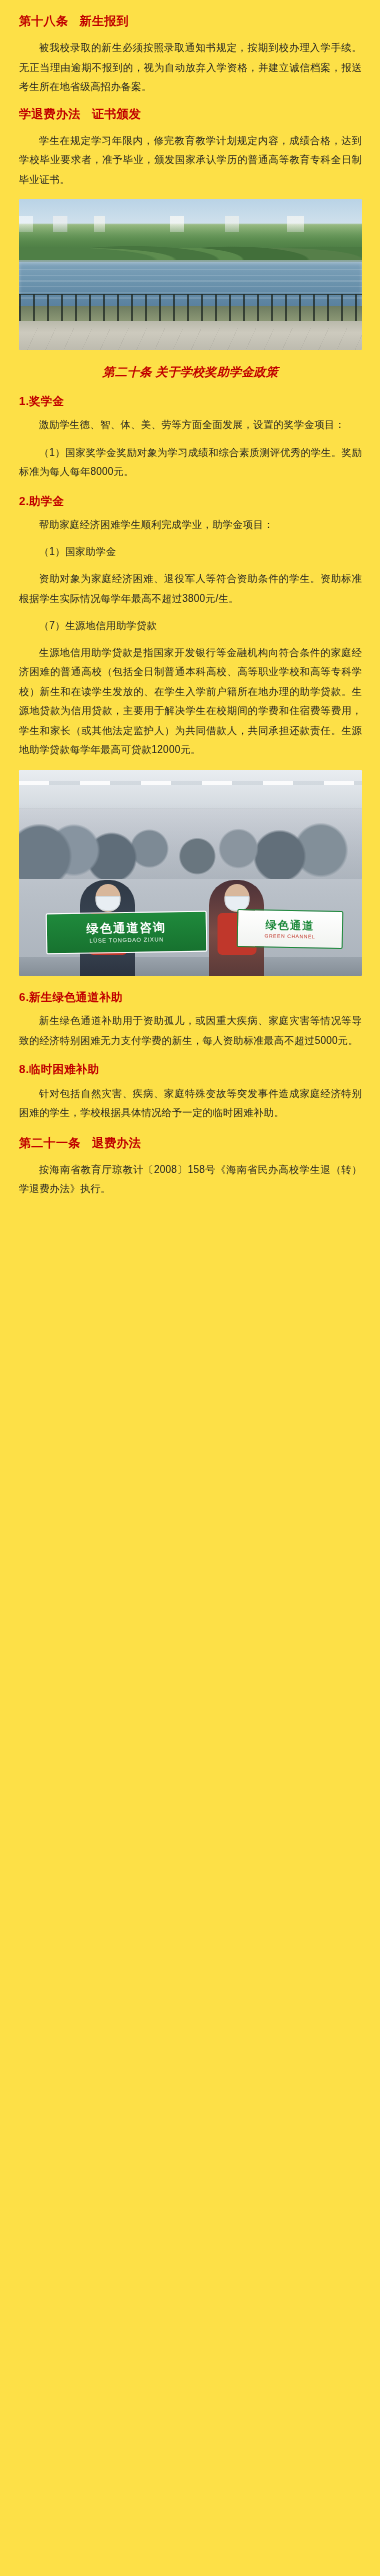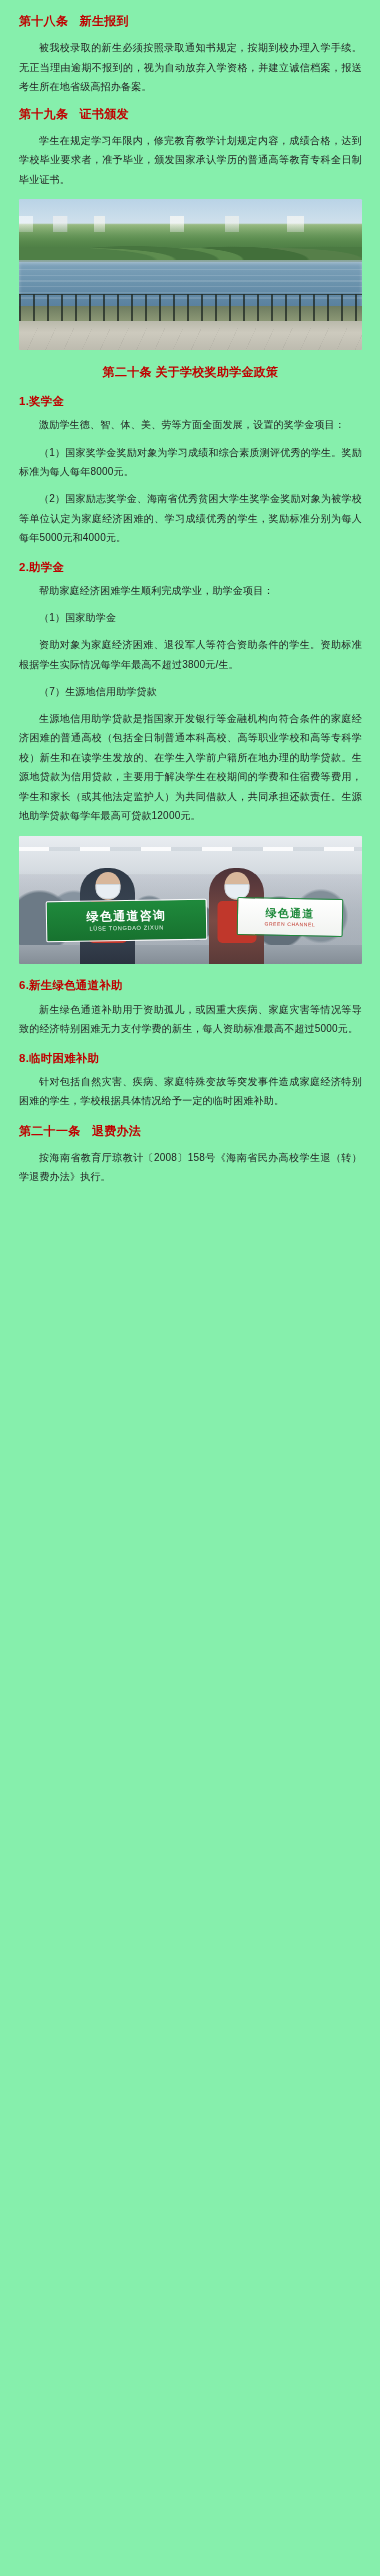--- a/index.html
+++ b/index.html
@@ -9,21 +9,21 @@
   }
   body {
     width: 381px;
     font-family: "Liberation Sans", "DejaVu Sans", sans-serif;
   }
   .page {
     width: 381px;
     min-height: 2576px;
     box-sizing: border-box;
     padding: 11.4px 19px 12.7px 19px;
-    background: #86efac;
+    background: #fde047;
   }
   .h-article {
     color: #c00000;
     font-size: 12px;
     font-weight: bold;
     line-height: 1.7;
     margin: 0 0 6.3px 0;
     letter-spacing: 0.3px;
   }
   .h-article .sp {
@@ -31,20 +31,21 @@
     width: 11.4px;
   }
   .h-section {
     color: #c00000;
     font-size: 12px;
     font-weight: bold;
     line-height: 1.7;
     margin: 7.6px 0 6.3px 0;
     text-align: center;
     letter-spacing: 0.3px;
+    font-style: italic;
   }
   .h-sub {
     color: #c00000;
     font-size: 11.4px;
     font-weight: bold;
     line-height: 1.8;
     margin: 9px 0 3.8px 0;
     letter-spacing: 0.3px;
   }
   p.body-text {
@@ -144,21 +145,21 @@
     top: 95px;
     height: 28px;
     background:
       repeating-linear-gradient(90deg,
         rgba(30,40,35,0.75) 0 1.9px, rgba(255,255,255,0) 1.9px 14px);
     border-top: 1.9px solid rgba(35,45,40,0.8);
     border-bottom: 1.3px solid rgba(35,45,40,0.5);
   }
   
   .photo2 {
-    height: 128px;
+    height: 206px;
     background: linear-gradient(180deg, #d9dde2 0%, #c9ced6 30%, #b9c0c8 60%, #aab2bb 100%);
   }
   .photo2 .ceiling {
     position: absolute; left:0; right:0; top:0; height:39px;
     background: linear-gradient(180deg,#e9edf1 0%, #d3d9df 100%);
     box-shadow: inset 0 -0.6px 0 rgba(0,0,0,0.08);
   }
   .photo2 .ceiling::after {
     content:"";
     position:absolute; left:0; right:0; top:11.4px; height:3.8px;
@@ -269,40 +270,39 @@
 
 <div class="page">
 
   <h2 class="h-article">
     <span>第十八条</span><span class="sp"></span><span>新生报到</span>
   </h2>
 
   <p class="body-text">被我校录取的新生必须按照录取通知书规定，按期到校办理入学手续。无正当理由逾期不报到的，视为自动放弃入学资格，并建立诚信档案，报送考生所在地省级高招办备案。</p>
 
   <h2 class="h-article">
-    <span>第十九条</span><span class="sp"></span><span>证书颁发</span>
+    <span>学退费办法</span><span class="sp"></span><span>证书颁发</span>
   </h2>
 
   <p class="body-text last">学生在规定学习年限内，修完教育教学计划规定内容，成绩合格，达到学校毕业要求者，准予毕业，颁发国家承认学历的普通高等教育专科全日制毕业证书。</p>
 
   <div class="photo photo1">
     <div class="skyline"></div>
     <div class="treeline"></div>
     <div class="water"></div>
     <div class="bank"></div>
     <div class="railing"></div>
     <div class="walkway"></div>
   </div>
 
   <h2 class="h-section">第二十条  关于学校奖助学金政策</h2>
 
   <h3 class="h-sub">1.奖学金</h3>
   <p class="body-text">激励学生德、智、体、美、劳等方面全面发展，设置的奖学金项目：</p>
   <p class="body-text">（1）国家奖学金奖励对象为学习成绩和综合素质测评优秀的学生。奖励标准为每人每年8000元。</p>
-  <p class="body-text">（2）国家励志奖学金、海南省优秀贫困大学生奖学金奖励对象为被学校等单位认定为家庭经济困难的、学习成绩优秀的学生，奖励标准分别为每人每年5000元和4000元。</p>
 
   <h3 class="h-sub">2.助学金</h3>
   <p class="body-text">帮助家庭经济困难学生顺利完成学业，助学金项目：</p>
   <p class="body-text">（1）国家助学金</p>
   <p class="body-text">资助对象为家庭经济困难、退役军人等符合资助条件的学生。资助标准根据学生实际情况每学年最高不超过3800元/生。</p>
   <p class="body-text">（7）生源地信用助学贷款</p>
   <p class="body-text last">生源地信用助学贷款是指国家开发银行等金融机构向符合条件的家庭经济困难的普通高校（包括全日制普通本科高校、高等职业学校和高等专科学校）新生和在读学生发放的、在学生入学前户籍所在地办理的助学贷款。生源地贷款为信用贷款，主要用于解决学生在校期间的学费和住宿费等费用，学生和家长（或其他法定监护人）为共同借款人，共同承担还款责任。生源地助学贷款每学年最高可贷款12000元。</p>
 
   <div class="photo photo2">
     <div class="ceiling"></div>

